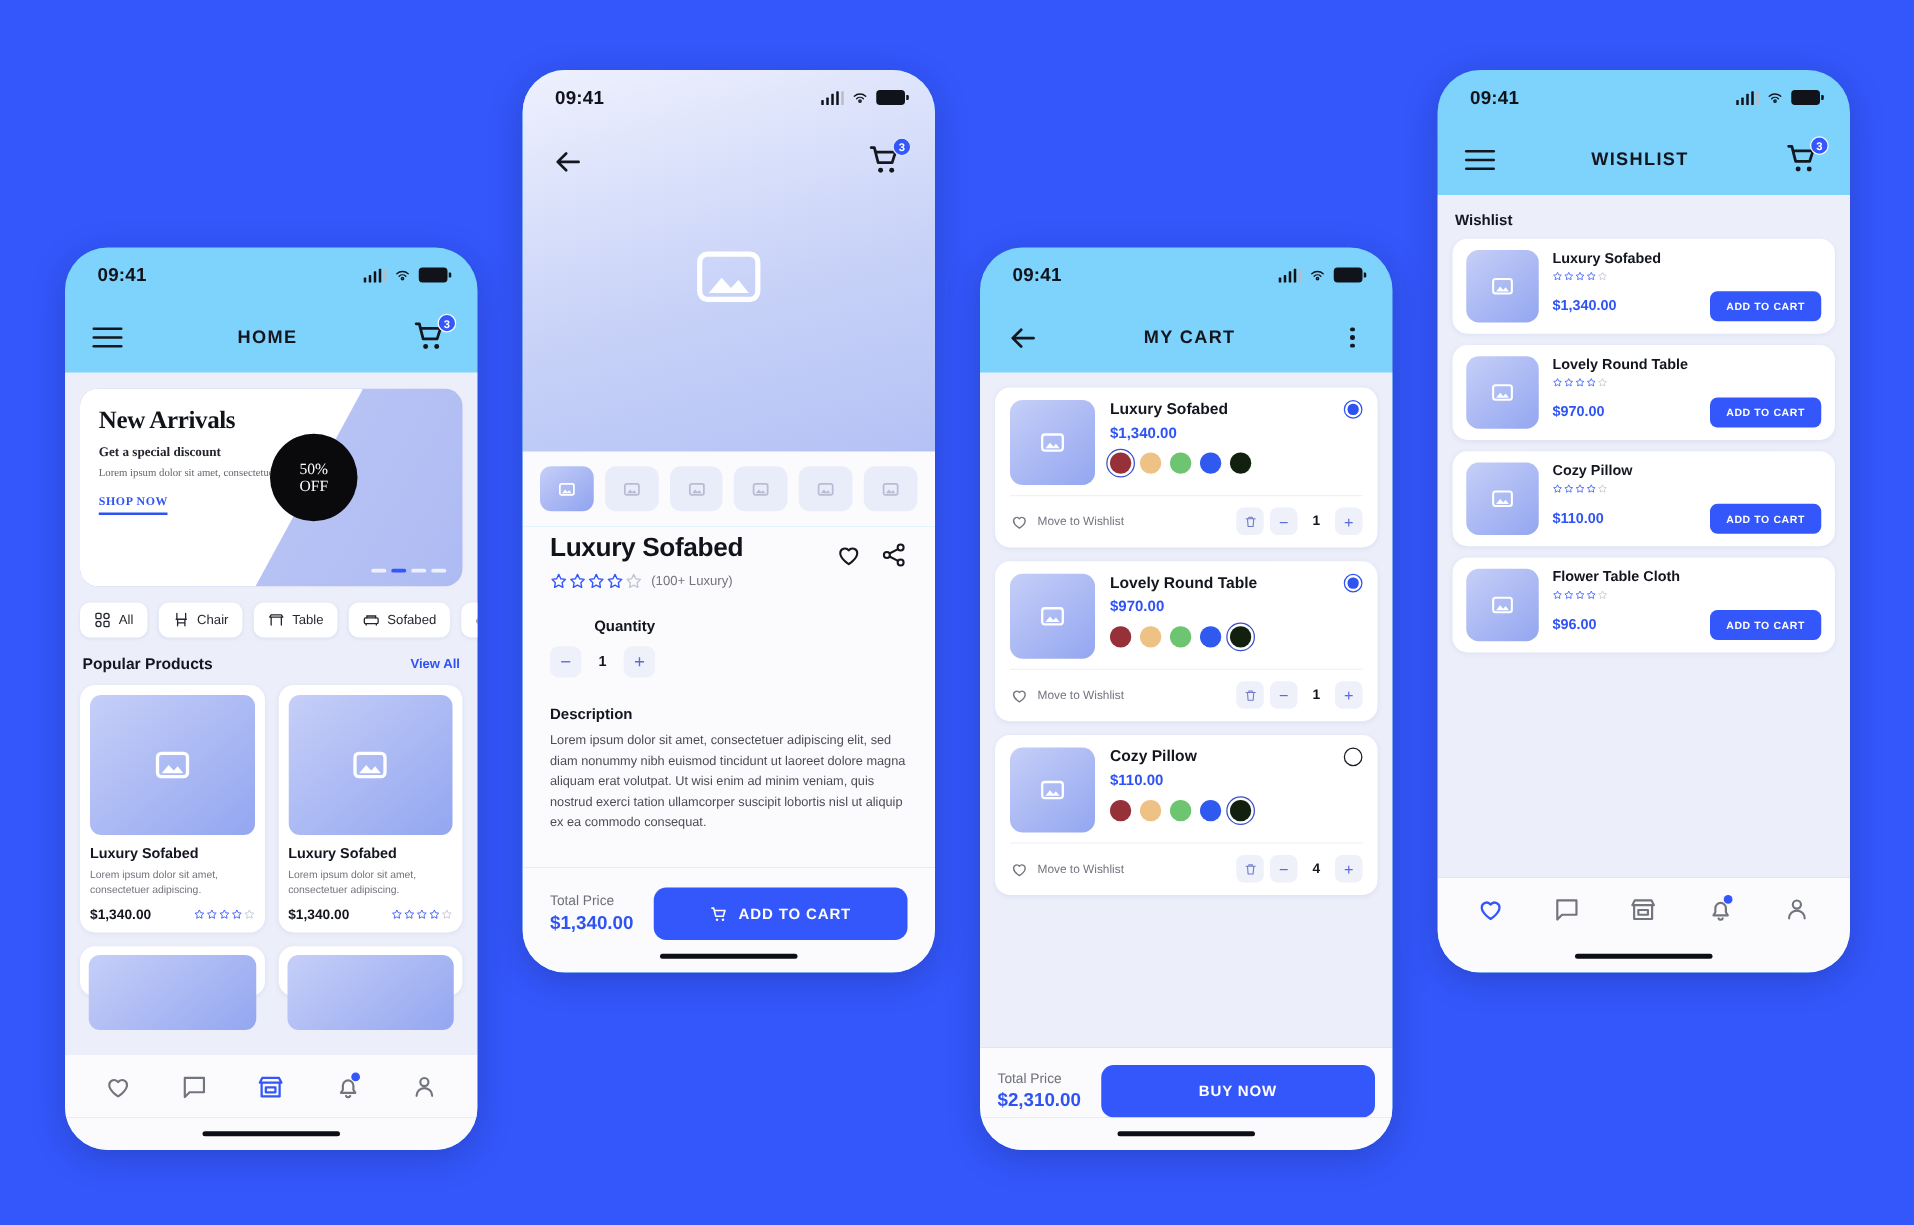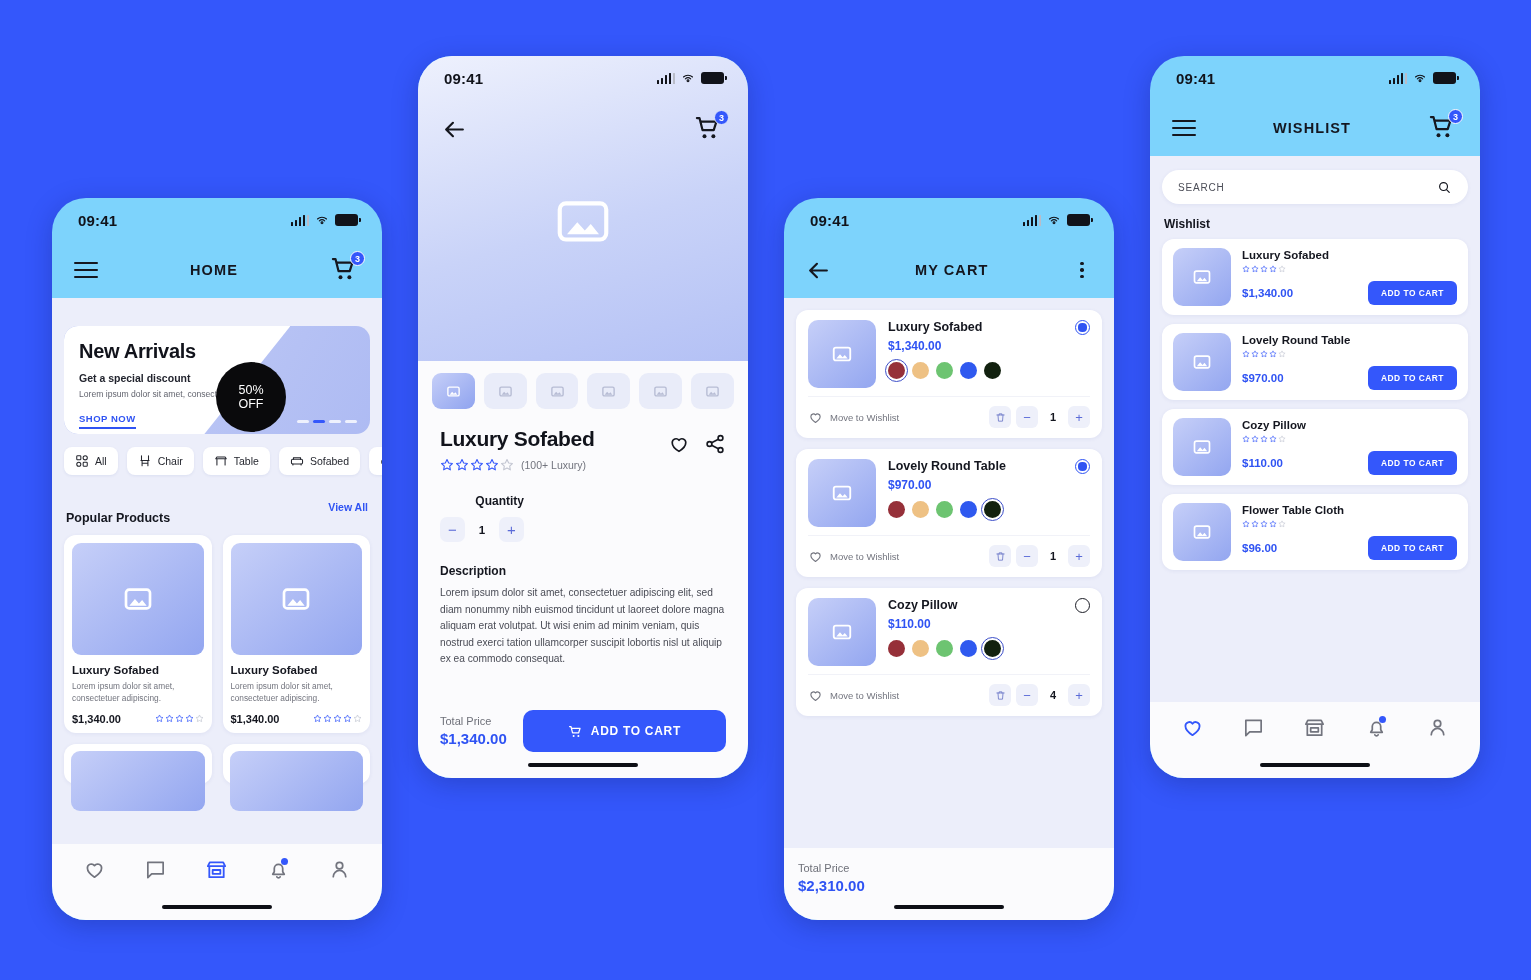--- a/index.html
+++ b/index.html
@@ -65,22 +65,22 @@
     flex: 0 0 50px; height: 50px; background: #fbfbfd;
     display: flex; align-items: center; justify-content: space-around;
     padding: 0 12px;
   }
   .navbtn { width: 30px; height: 30px; display: flex; align-items: center; justify-content: center; position: relative; cursor: pointer;}
   .navbtn svg { width: 23px; height: 23px; }
   .nav-dot { position:absolute; top:4px; right:5px; width:7px;height:7px;border-radius:50%;background:#3457fb;}
 
   
   .hero {
-    margin: 28px 12px 0; height: 108px; border-radius: 14px; position: relative;
-    overflow: hidden; background: linear-gradient(120deg,#c3cdf6 0%,#aebbf3 100%);
+    margin: 13px 12px 0; height: 158px; border-radius: 14px; position: relative;
+    overflow: hidden; background: linear-gradient(120deg,#c3cdf6 0%,#aebbf3 100%); font-family: Liberation Serif, serif;
   }
   .hero-white {
     position: absolute; left: 0; top: 0; bottom: 0; width: 74%;
     background: #ffffff;
     border-radius: 14px 0 0 14px;
     clip-path: polygon(0 0, 100% 0, 62% 100%, 0 100%);
   }
   .hero-inner { position: relative; padding: 14px 0 0 15px; }
   .hero-h1 { font-size: 20px; font-weight: bold; color: #11131b; letter-spacing: -.3px;}
   .hero-sub { font-size: 10.5px; font-weight: bold; color: #22242e; margin-top: 9px; }
@@ -101,21 +101,21 @@
   .chips { display: flex; gap: 9px; padding: 13px 12px 0; }
   .chip {
     flex: 0 0 auto; height: 28px; background: #fff; border-radius: 8px;
     display: flex; align-items: center; gap: 6px; padding: 0 11px;
     font-size: 10.5px; color: #25272f; cursor: pointer;
     box-shadow: 0 1px 3px rgba(40,60,140,.08);
   }
   .chip svg { width: 14px; height: 14px; }
 
   .sec-head { display: flex; align-items: center; justify-content: space-between; padding: 14px 14px 0; }
-  .sec-title { font-size: 12.5px; font-weight: bold; color: #14161f; margin-top: 22px; }
+  .sec-title { font-size: 12.5px; font-weight: bold; color: #14161f; }
   .sec-link { font-size: 10.5px; font-weight: bold; color: #2f53f3; cursor: pointer; }
 
   .grid { display: grid; grid-template-columns: 1fr 1fr; gap: 11px; padding: 10px 12px 0; }
   .pcard { background: #fff; border-radius: 12px; padding: 8px; box-shadow: 0 1px 4px rgba(40,60,140,.07); }
   .pimg {
     width: 100%; height: 112px; border-radius: 9px;
     background: linear-gradient(140deg,#c6cff8 0%,#93a6f0 100%);
     display: flex; align-items: center; justify-content: center;
   }
   .pimg svg { width: 32px; height: 32px; }
@@ -748,20 +748,23 @@
           </div>
 
         </div>
       </div>
 
       <div class="cart-foot">
         <div>
           <div class="tp-label">Total Price</div>
           <div class="tp-value">$2,310.00</div>
         </div>
+        <div class="btn-primary">
+          <span>BUY NOW</span>
+        </div>
       </div>
       <div class="home-ind">
           <i></i>
         </div>
     </div>
   </div>
 
   <div class="phone" id="phone-wishlist" style="left:1150px; top:56px; width:330px; height:722px;">
     <div class="screen">
       <div class="statusbar">
@@ -793,27 +796,20 @@
           <svg viewBox="0 0 24 24" width="28" height="28">
               <path d="M2.5 3.5h2.2l2.6 10.3h9.6l2.3-7.2H6.3" stroke="#15171f" stroke-width="1.9" fill="none" stroke-linecap="round" stroke-linejoin="round"></path>
               <circle cx="9" cy="19" r="1.7" fill="#15171f"></circle>
               <circle cx="16.6" cy="19" r="1.7" fill="#15171f"></circle>
             </svg>
           <span class="cart-badge">3</span>
         </div>
       </div>
 
       <div class="body-scroll">
-        <div class="searchbar">
-          <input placeholder="SEARCH" style="">
-          <svg viewBox="0 0 24 24">
-              <circle cx="10.5" cy="10.5" r="6.3" stroke="#15171f" stroke-width="1.9" fill="none"></circle>
-              <path d="M15.2 15.4l4.4 4.4" stroke="#15171f" stroke-width="1.9" stroke-linecap="round"></path>
-            </svg>
-        </div>
 
         <div class="w-section">Wishlist</div>
 
         <div class="w-list">
           <div class="witem">
             <div class="wimg">
                 <svg viewBox="0 0 24 24">
                   <rect x="3" y="5" width="18" height="14" rx="2.4" stroke="#fff" stroke-width="2" fill="none"></rect>
                   <path d="M5.8 17l4-4.7 2.9 3.2 2.3-2.5 3.2 4z" fill="#fff"></path>
                 </svg>

